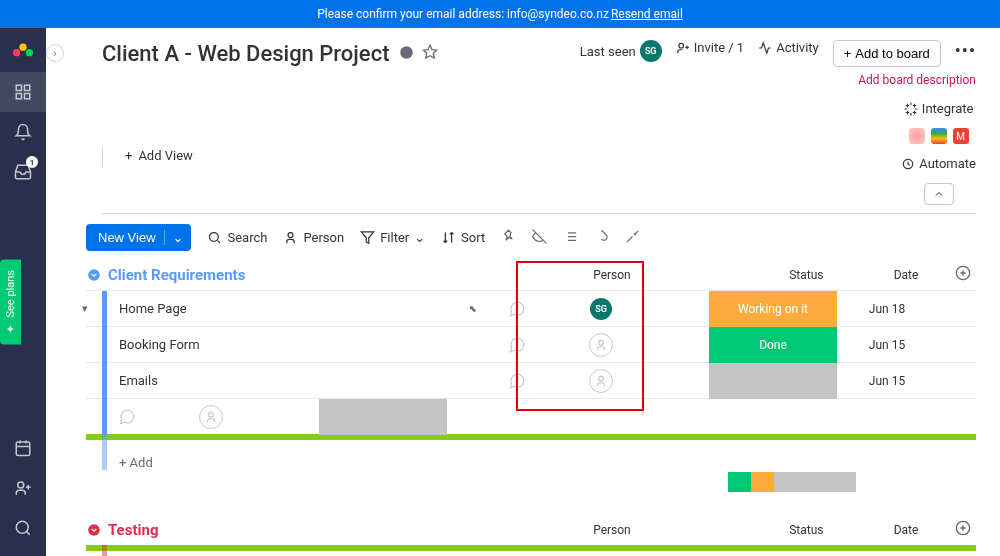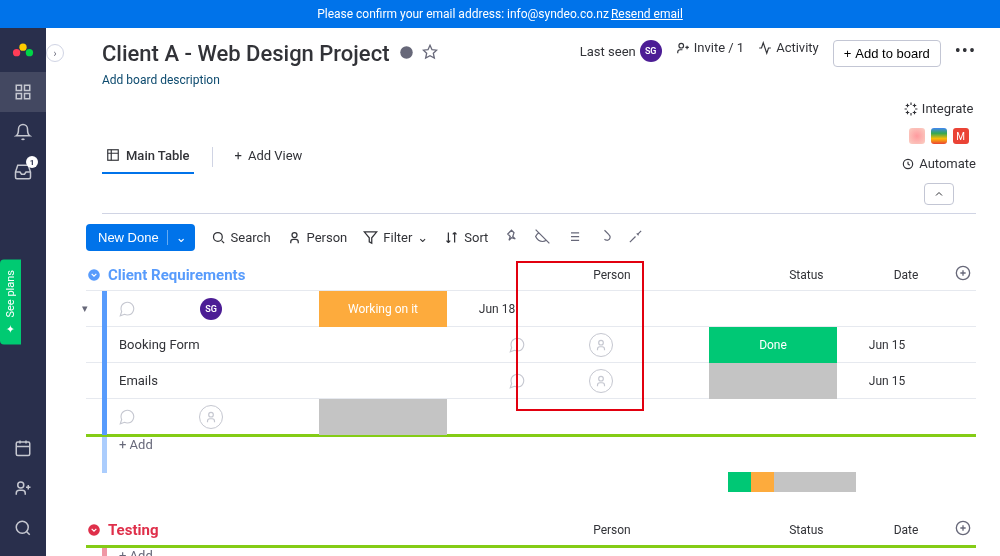--- a/index.html
+++ b/index.html
@@ -15,24 +15,24 @@
 .rail-bottom { margin-top: auto; margin-bottom: 8px; display: flex; flex-direction: column; align-items: center; gap: 0; }
 .badge { position: absolute; top: 4px; right: 8px; background: #fff; color: #292f4c; border-radius: 50%; width: 12px; height: 12px; font-size: 8px; display: flex; align-items: center; justify-content: center; font-weight: 700; }
 .see-plans { position: absolute; left: 0; top: 260px; background: #00ca72; color: #fff; writing-mode: vertical-rl; transform: rotate(180deg); padding: 10px 4px; font-size: 11px; border-radius: 0 4px 4px 0; display: flex; align-items: center; gap: 4px; cursor: pointer; }
 .main { flex: 1; display: flex; flex-direction: column; overflow: hidden; background: #fff; }
 .collapse-handle { position: absolute; left: 46px; top: 44px; width: 18px; height: 18px; background: #fff; border: 1px solid #d0d4e4; border-radius: 50%; display: flex; align-items: center; justify-content: center; font-size: 10px; color: #676879; cursor: pointer; z-index: 10; }
 .header { padding: 12px 24px 0 56px; }
 .header-row { display: flex; align-items: center; gap: 10px; }
 .title { font-size: 22px; font-weight: 500; }
 .title-icons { display: flex; gap: 8px; color: #676879; align-items: center; }
 .header-actions { margin-left: auto; display: flex; align-items: flex-start; gap: 14px; font-size: 13px; color: #323338; }
-.avatar { width: 22px; height: 22px; border-radius: 50%; background: #4c1d95; color: #fff; display: inline-flex; align-items: center; justify-content: center; font-size: 9px; font-weight: 600; }
+.avatar { width: 22px; height: 22px; border-radius: 50%; background: #0f766e; color: #fff; display: inline-flex; align-items: center; justify-content: center; font-size: 9px; font-weight: 600; }
 .btn-outline { border: 1px solid #c3c6d4; border-radius: 4px; padding: 5px 10px; background: #fff; cursor: pointer; font-size: 13px; display: flex; align-items: center; gap: 4px; }
 .dots { font-size: 18px; color: #323338; cursor: pointer; letter-spacing: 1px; }
-.desc { color: #0c4a6e; font-size: 12px; margin-top: 6px; cursor: text; }
+.desc { color: #be185d; font-size: 12px; margin-top: 6px; cursor: text; text-align: right; }
 .tabs { display: flex; align-items: center; gap: 18px; margin-top: 14px; border-bottom: 1px solid #d0d4e4; padding-bottom: 0; }
 .tab { display: flex; align-items: center; gap: 6px; padding: 6px 4px 10px; font-size: 13px; cursor: pointer; position: relative; }
 .tab.active { font-weight: 500; }
 .tab.active::after { content: ""; position: absolute; bottom: -1px; left: 0; right: 0; height: 2px; background: #0073ea; }
 .tab-sep { width: 1px; height: 20px; background: #d0d4e4; }
 .tabs-right { margin-left: auto; display: flex; align-items: center; gap: 12px; padding-bottom: 8px; flex-direction: column; }
 .integrate-icons { display: flex; gap: 6px; align-items: center; }
 .ii { width: 16px; height: 16px; border-radius: 3px; }
 .toolbar { display: flex; align-items: center; gap: 16px; padding: 10px 24px 10px 40px; }
 .new-item { background: #0073ea; color: #fff; border: none; border-radius: 4px; padding: 6px 8px 6px 12px; font-size: 13px; display: flex; align-items: center; gap: 8px; cursor: pointer; }
@@ -55,21 +55,21 @@
 .row { display: flex; align-items: center; height: 36px; border-top: 1px solid #e6e9ef; background: #fff; }
 .row-handle { width: 16px; display: flex; align-items: center; justify-content: center; color: #676879; position: relative; }
 .row-color { width: 5px; height: 36px; }
 .row-name { flex: 0 0 390px; padding-left: 12px; font-size: 13px; display: flex; align-items: center; }
 .row-chat { width: 40px; display: flex; align-items: center; justify-content: center; color: #c5c7d0; }
 .row-person { width: 128px; display: flex; align-items: center; justify-content: center; }
 .row-gap { width: 44px; }
 .row-status { width: 128px; height: 36px; display: flex; align-items: center; justify-content: center; color: #fff; font-size: 12px; }
 .row-date { width: 100px; text-align: center; font-size: 12px; }
 .person-empty { width: 24px; height: 24px; border-radius: 50%; border: 1px solid #c5c7d0; display: flex; align-items: center; justify-content: center; color: #c5c7d0; }
-.add-row { display: flex; align-items: flex-start; height: 36px; border-top: 3px solid #84cc16; }
+.add-row { display: flex; align-items: flex-end; height: 36px; border-top: 6px solid #84cc16; }
 .add-row .row-name { color: #676879; }
 .highlight-box { position: absolute; border: 2px solid #e2000f; pointer-events: none; z-index: 5; }
 .summary-bar { display: flex; margin-top: 2px; margin-left: 470px; }
 .summary-person { width: 128px; }
 .summary-gap { width: 44px; }
 .summary-status { width: 128px; height: 20px; display: flex; }
 .cursor-ptr { position: absolute; font-size: 11px; }
 .header-link { display: flex; align-items: center; gap: 4px; cursor: pointer; }
 </style>
 </head>
@@ -161,27 +161,20 @@
               </svg>
               <span>Activity</span>
             </div>
           <button class="btn-outline">+ <span>Add to board</span></button>
           <span class="dots">•••</span>
         </div>
       </div>
       <div class="desc">Add board description</div>
 
       <div class="tabs">
-        <div class="tab active">
-            <svg width="14" height="14" viewBox="0 0 24 24" fill="none" stroke="currentColor" stroke-width="2">
-              <rect x="3" y="3" width="18" height="18"></rect>
-              <path d="M3 9h18M9 3v18"></path>
-            </svg>
-            <span>Main Table</span>
-          </div>
         <div class="tab-sep"></div>
         <div class="tab">+ <span>Add View</span></div>
         <div class="tabs-right">
           <div class="header-link">
               <svg width="14" height="14" viewBox="0 0 24 24" fill="none" stroke="currentColor" stroke-width="2">
                 <path d="M6 3v6M6 15v6M12 1v4m0 14v4M18 3v6m0 6v6M3 6h6M15 6h6M1 12h4m14 0h4M3 18h6m6 0h6"></path>
               </svg>
               <span>Integrate</span>
             </div>
           <div class="integrate-icons">
@@ -200,21 +193,21 @@
               <svg width="12" height="12" viewBox="0 0 24 24" fill="none" stroke="currentColor" stroke-width="2">
                 <polyline points="18 15 12 9 6 15"></polyline>
               </svg>
             </div>
         </div>
       </div>
     </div>
 
     <div class="toolbar">
       <button class="new-item">
-          <span>New Done</span>
+          <span>New View</span>
           <span class="chev">⌄</span>
         </button>
       <div class="tool">
           <svg viewBox="0 0 24 24" fill="none" stroke="currentColor" stroke-width="2">
             <circle cx="11" cy="11" r="7"></circle>
             <path d="M21 21l-4-4"></path>
           </svg>
           <span>Search</span>
         </div>
       <div class="tool">
@@ -271,20 +264,21 @@
                 <circle cx="12" cy="12" r="10"></circle>
                 <path d="M12 8v8M8 12h8"></path>
               </svg></div>
           </div>
           <div class="row-container">
             <div class="row">
       <div class="row-handle">
                 <span class="cursor-ptr" style="left:-4px">▾</span>
               </div>
       <div class="row-color" style="background:#579bfc"></div>
+      <div class="row-name">Home Page<span style="margin-left:auto;margin-right:20px;color:#676879;font-size:10px">⬉</span></div>
       <div class="row-chat">
                 <svg width="18" height="18" viewBox="0 0 24 24" fill="none" stroke="currentColor" stroke-width="1.5">
                   <path d="M21 11.5a8.38 8.38 0 0 1-.9 3.8 8.5 8.5 0 0 1-7.6 4.7 8.38 8.38 0 0 1-3.8-.9L3 21l1.9-5.7a8.38 8.38 0 0 1-.9-3.8 8.5 8.5 0 0 1 4.7-7.6 8.38 8.38 0 0 1 3.8-.9h.5a8.48 8.48 0 0 1 8 8v.5z"></path>
                 </svg>
               </div>
       <div class="row-person">
                 <span class="avatar">SG</span>
               </div>
       <div class="row-gap"></div>
       <div class="row-status" style="background:#fdab3d">Working on it</div>

